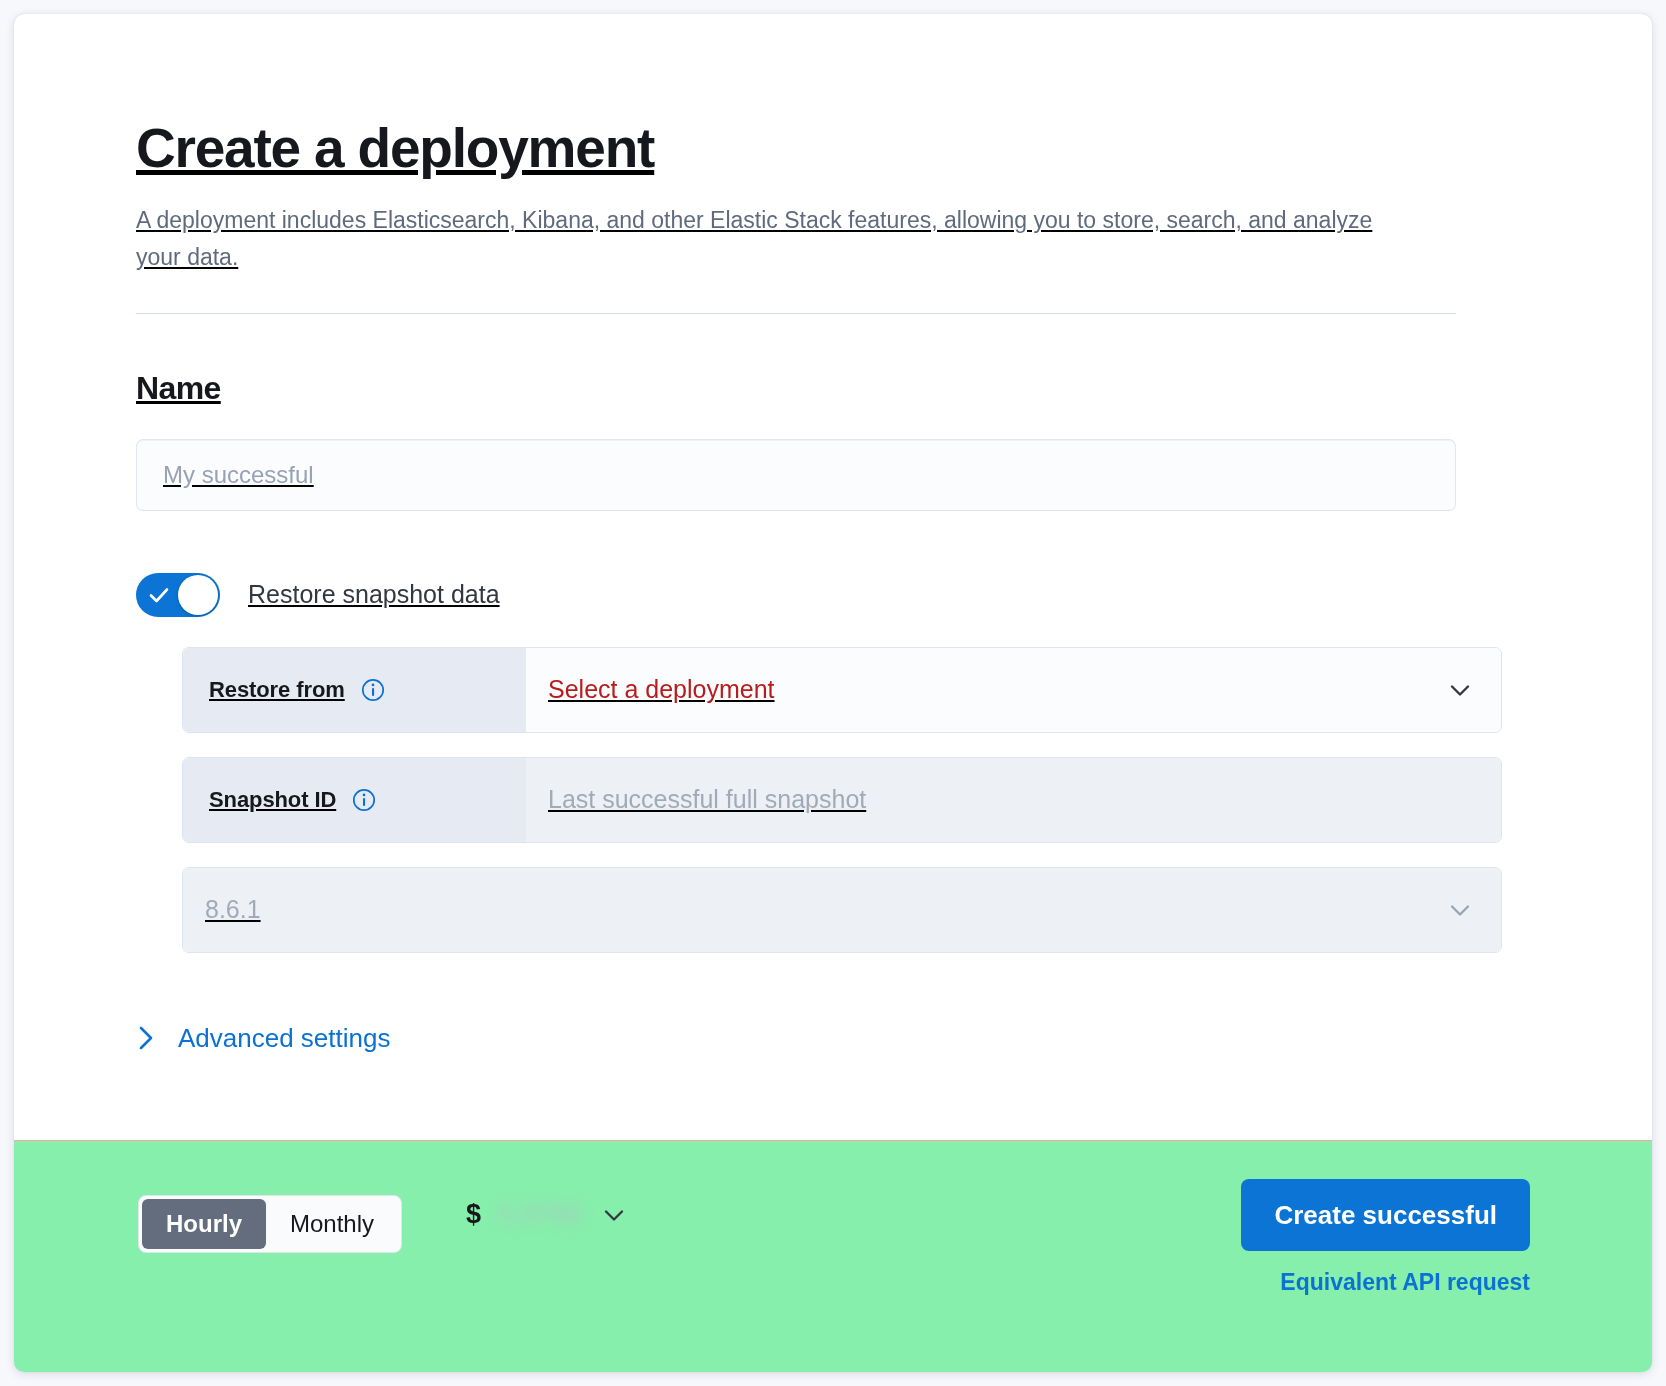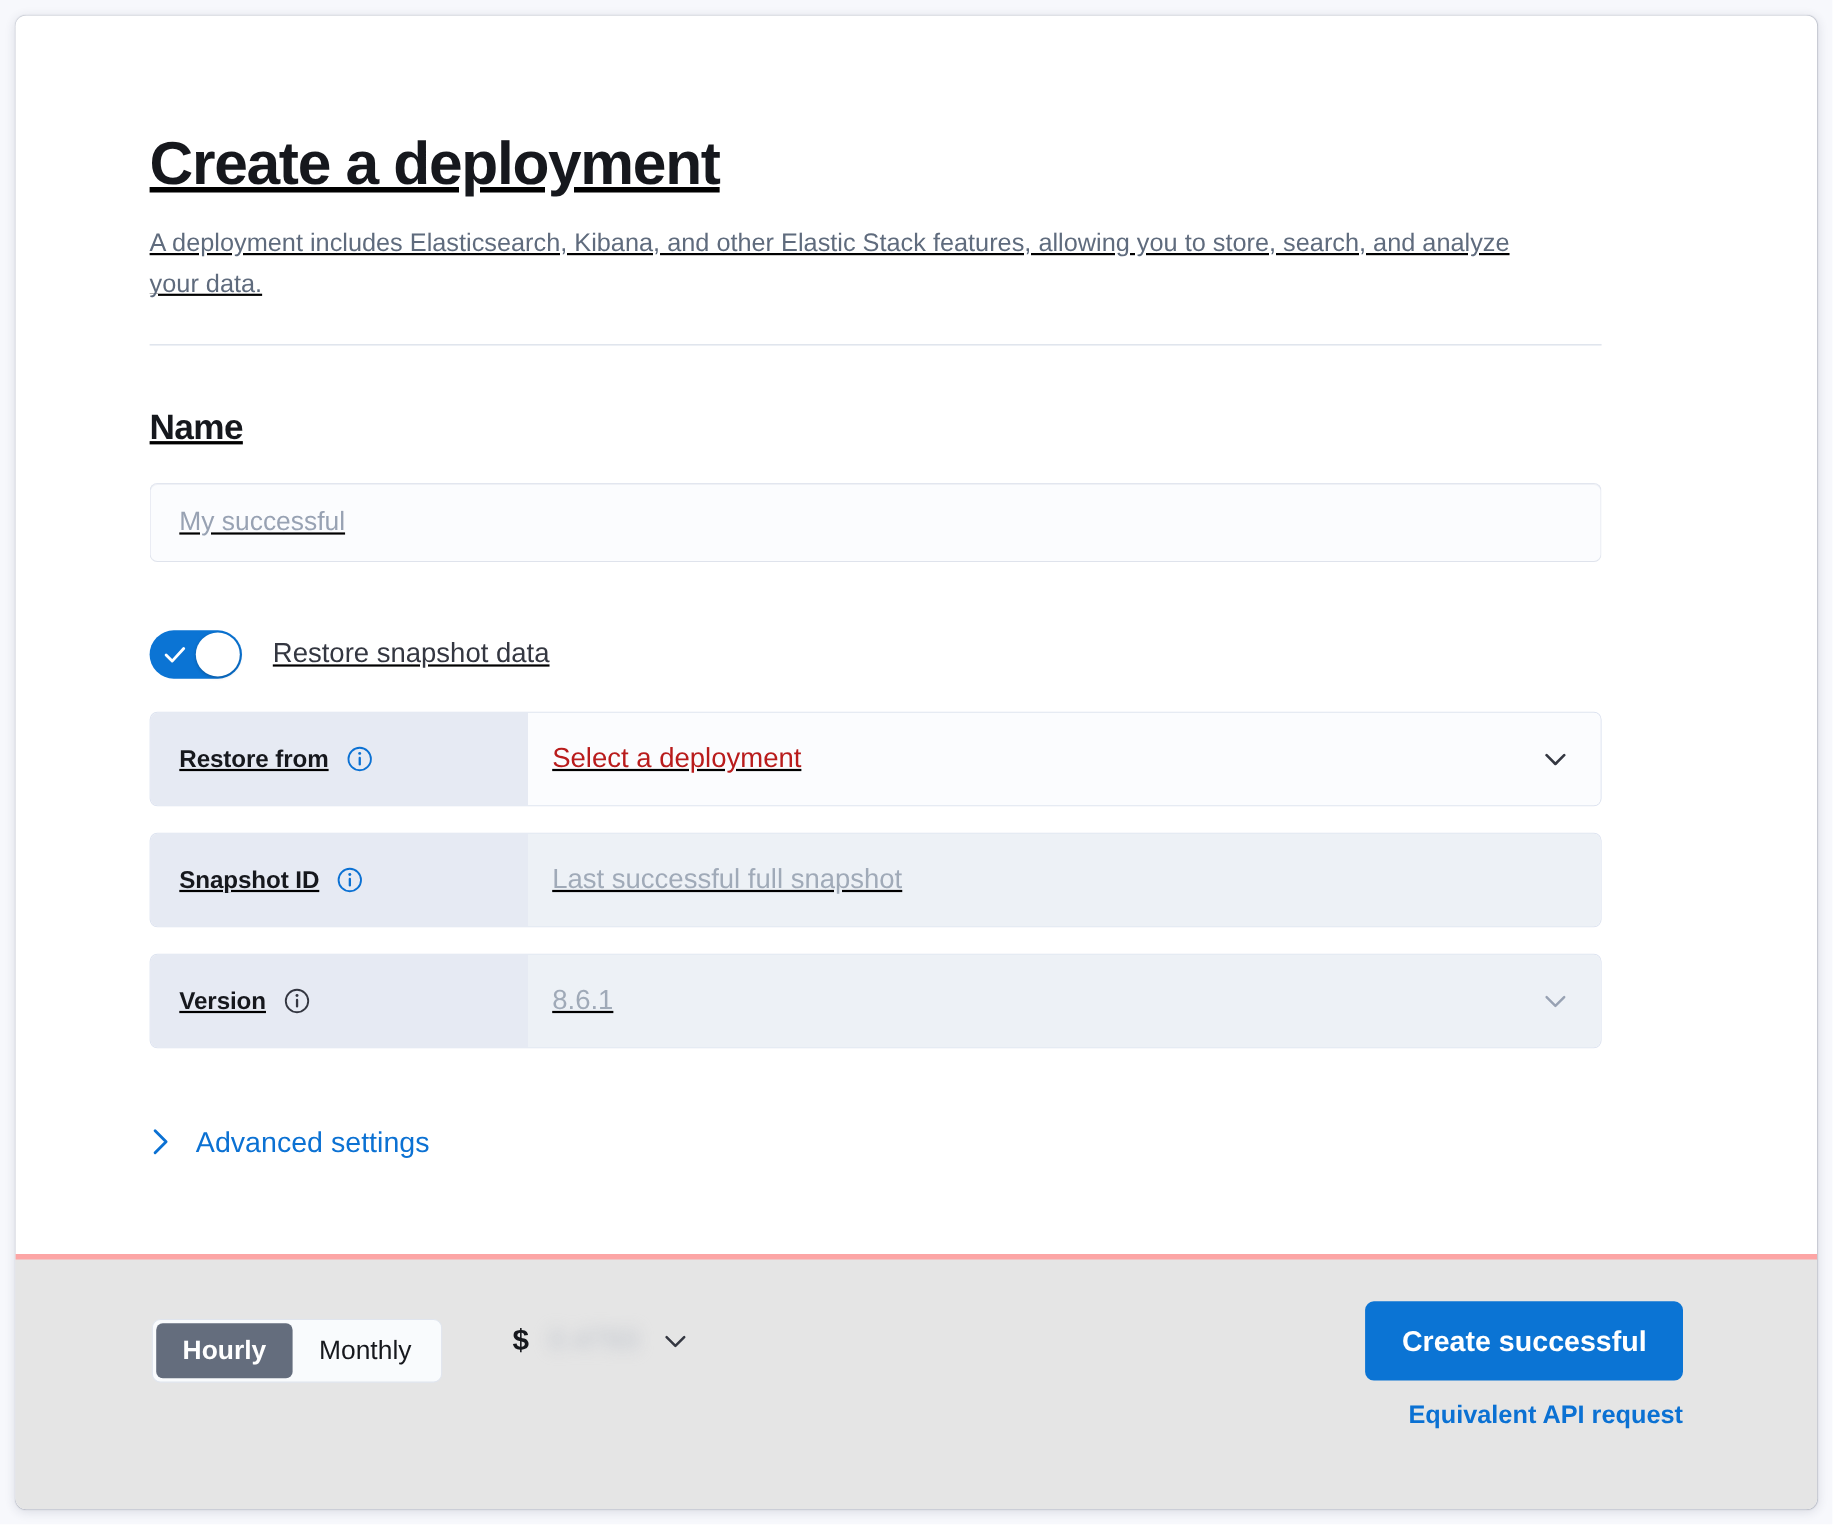--- a/index.html
+++ b/index.html
@@ -111,20 +111,21 @@
 
   .field-row {
     margin-top: 24px;
     width: 1320px;
     height: 86px;
     display: flex;
     align-items: stretch;
     border-radius: 7px;
     overflow: hidden;
     border: 1px solid #dde3f0;
+    margin-left: 46px;
   }
   .field-row.first { margin-top: 30px; }
   .prepend {
     width: 343px;
     background: #e6eaf3;
     display: flex;
     align-items: center;
     gap: 16px;
     padding-left: 26px;
     font-size: 22px;
@@ -155,22 +156,22 @@
     gap: 20px;
     color: #0b71d3;
     font-size: 26px;
     cursor: pointer;
   }
   .adv-chev { width: 22px; height: 30px; flex: none; }
 
   .footer {
     flex: none;
     height: 232px;
-    border-top: 5px solid #fca5a5;
-    background: #e5e5e5;
+    border-top: 1px solid #fca5a5;
+    background: #86efac;
     position: relative;
   }
   .footer-inner {
     position: relative;
     height: 100%;
     padding: 0 122px 0 124px;
   }
   .btn-group {
     position: absolute;
     left: 124px; top: 54px;
@@ -288,28 +289,20 @@
               <rect x="11" y="10" width="2.1" height="8" rx="1" fill="#0b71d3"></rect>
             </svg>
           </div>
           <div class="field-val val-disabled">
             <span class="val-muted-text">Last successful full snapshot</span>
           </div>
         </div>
 
         
         <div class="field-row">
-          <div class="prepend">
-            <span>Version</span>
-            <svg class="info-icon" viewBox="0 0 24 24">
-              <circle cx="12" cy="12" r="10.2" fill="none" stroke="#343741" stroke-width="1.7"></circle>
-              <circle cx="12" cy="6.9" r="1.35" fill="#343741"></circle>
-              <rect x="11" y="10" width="2.1" height="8" rx="1" fill="#343741"></rect>
-            </svg>
-          </div>
           <div class="field-val val-disabled">
             <span class="val-muted-text">8.6.1</span>
             <svg class="chev" viewBox="0 0 30 30">
               <path d="M7 11.5 L15 19.5 L23 11.5" fill="none" stroke="#98a2b3" stroke-width="2.2" stroke-linecap="round" stroke-linejoin="round"></path>
             </svg>
           </div>
         </div>
 
         <div class="adv-link">
           <svg class="adv-chev" viewBox="0 0 22 30">

